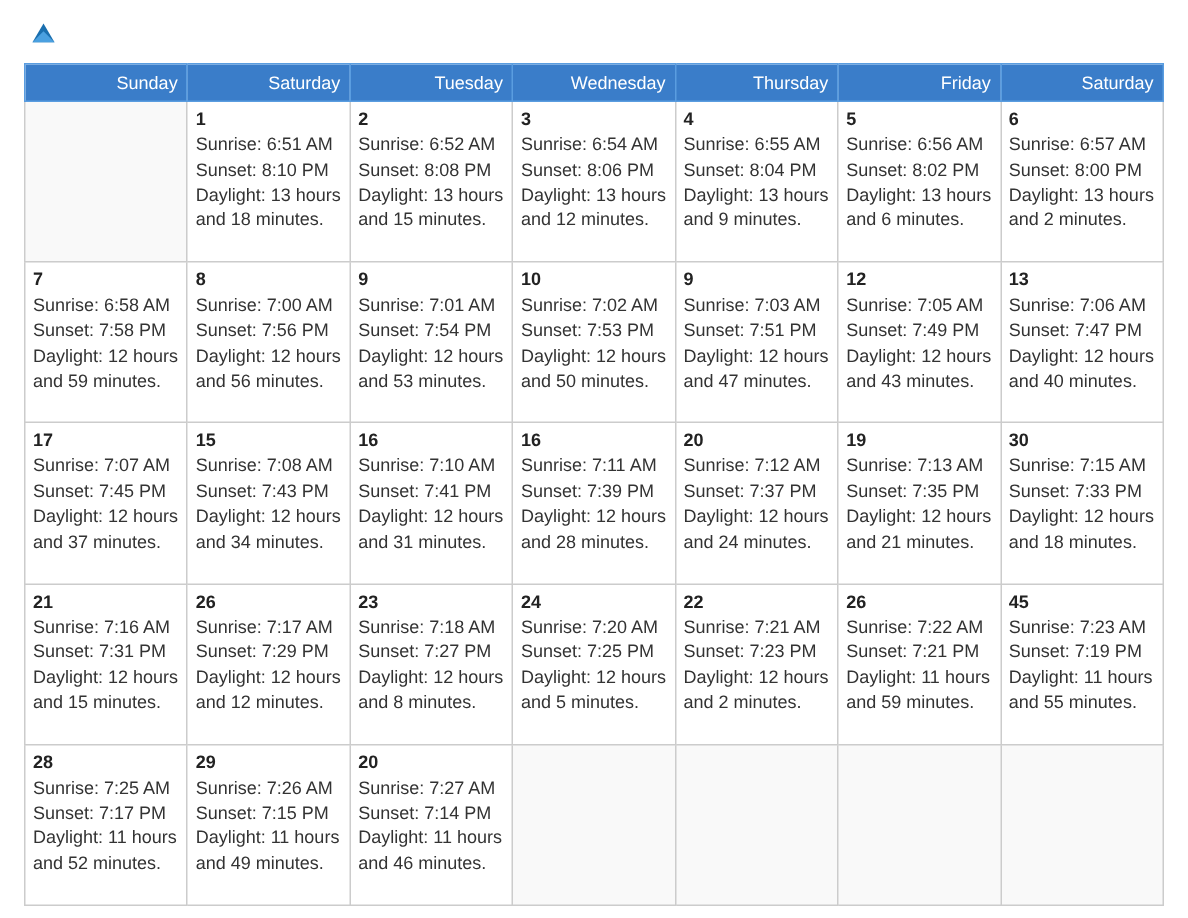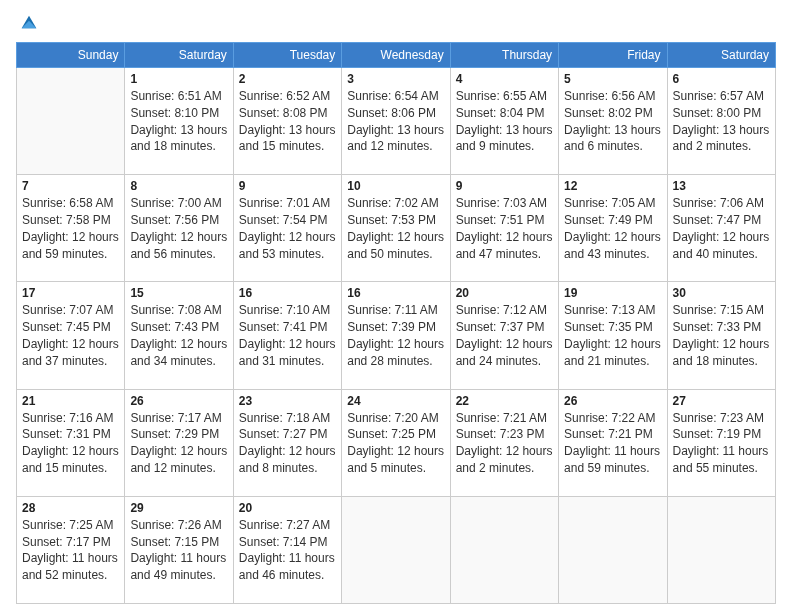--- a/index.html
+++ b/index.html
@@ -230,21 +230,21 @@
           </td>
           <td>
             <span class="day-num">22</span>
             <div class="day-info">Sunrise: 7:21 AM<br>Sunset: 7:23 PM<br>Daylight: 12 hours and 2 minutes.</div>
           </td>
           <td>
             <span class="day-num">26</span>
             <div class="day-info">Sunrise: 7:22 AM<br>Sunset: 7:21 PM<br>Daylight: 11 hours and 59 minutes.</div>
           </td>
           <td>
-            <span class="day-num">27</span>
+            <span class="day-num">45</span>
             <div class="day-info">Sunrise: 7:23 AM<br>Sunset: 7:19 PM<br>Daylight: 11 hours and 55 minutes.</div>
           </td>
         </tr>
         <tr>
           <td>
             <span class="day-num">28</span>
             <div class="day-info">Sunrise: 7:25 AM<br>Sunset: 7:17 PM<br>Daylight: 11 hours and 52 minutes.</div>
           </td>
           <td>
             <span class="day-num">29</span>

